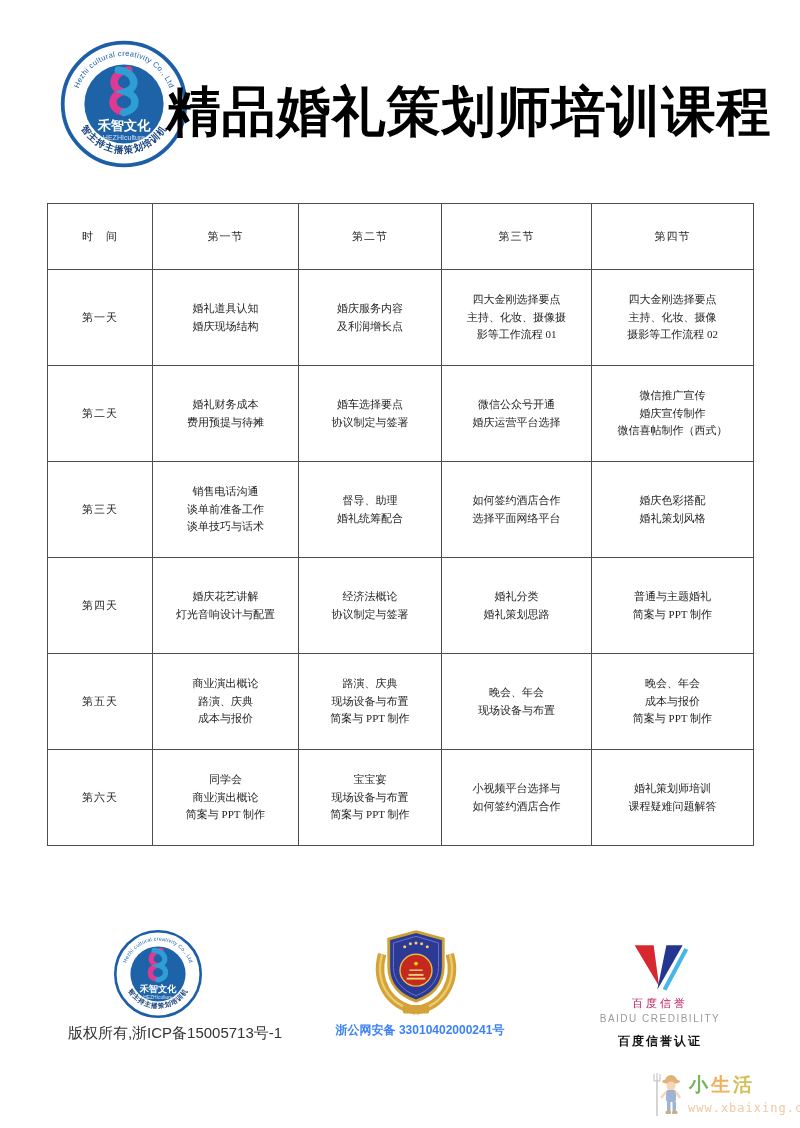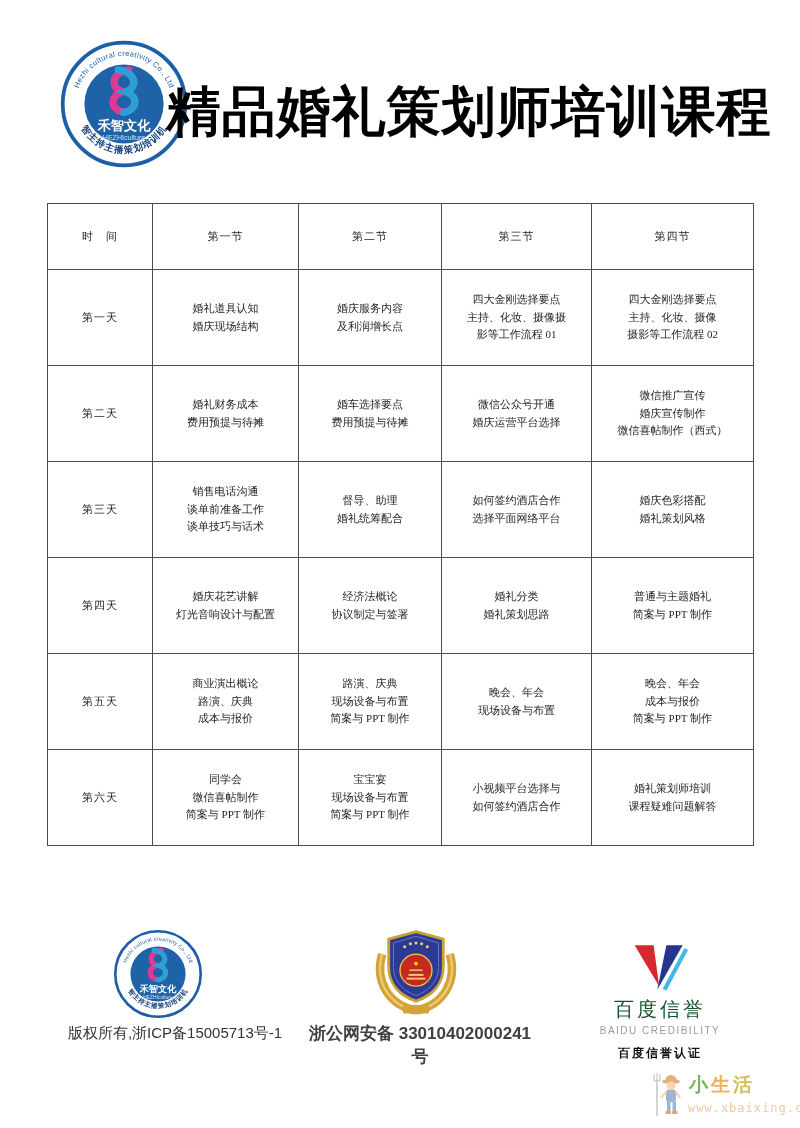--- a/index.html
+++ b/index.html
@@ -22,25 +22,25 @@
   table.course thead tr{height:66px;}
   table.course tbody tr{height:96px;}
   td.day{padding-bottom:28px;letter-spacing:1px;}
   th.hdr{letter-spacing:1px;}
 
   
   .icp-caption{position:absolute;left:55px;top:1024px;width:240px;text-align:center;
       font-family:"Liberation Sans","DejaVu Sans",sans-serif;font-size:15px;color:#333;}
   .police-badge{position:absolute;left:368px;top:926px;width:96px;height:94px;}
   .police-caption{position:absolute;left:305px;top:1022px;width:230px;text-align:center;
-      font-family:"Liberation Sans","DejaVu Sans",sans-serif;font-size:17px;font-weight:700;color:#404040;}
+      font-family:"Liberation Sans","DejaVu Sans",sans-serif;font-size:12px;font-weight:700;color:#3b82f6;}
   .baidu-block{position:absolute;left:585px;top:942px;width:150px;text-align:center;
       font-family:"Liberation Sans","DejaVu Sans",sans-serif;}
   .baidu-v{width:58px;height:52px;display:block;margin:0 auto;}
-  .baidu-cn{font-size:20px;color:#14532d;letter-spacing:3px;margin-top:2px;}
+  .baidu-cn{font-size:11px;color:#be185d;letter-spacing:3px;margin-top:2px;}
   .baidu-en{font-size:10px;color:#9a9a9a;letter-spacing:1.5px;margin-top:2px;}
   .baidu-caption{font-size:12px;font-weight:700;color:#111;letter-spacing:2px;margin-top:9px;}
 
   
   .watermark{position:absolute;left:652px;top:1070px;width:145px;height:54px;opacity:.85;}
   .wm-icon{position:absolute;left:0;top:2px;width:34px;height:50px;}
   .wm-brand{position:absolute;left:37px;top:2px;font-size:19px;font-weight:700;letter-spacing:3px;
       font-family:"Liberation Sans","DejaVu Sans",sans-serif;white-space:nowrap;}
   .wm-c1{color:#5fa53f;} .wm-c2{color:#f0a03c;} .wm-c3{color:#cdb23a;}
   .wm-url{position:absolute;left:36px;top:31px;font-size:12px;letter-spacing:1px;color:#eebf94;
@@ -99,21 +99,21 @@
 影等工作流程 01</td>
         <td>四大金刚选择要点
 主持、化妆、摄像
 摄影等工作流程 02</td>
       </tr>
       <tr>
         <td class="day">第二天</td>
         <td>婚礼财务成本
 费用预提与待摊</td>
         <td>婚车选择要点
-费用预提与待摊</td>
+协议制定与签署</td>
         <td>微信公众号开通
 婚庆运营平台选择</td>
         <td>微信推广宣传
 婚庆宣传制作
 微信喜帖制作（西式）</td>
       </tr>
       <tr>
         <td class="day">第三天</td>
         <td>销售电话沟通
 谈单前准备工作
@@ -146,21 +146,21 @@
 简案与 PPT 制作</td>
         <td>晚会、年会
 现场设备与布置</td>
         <td>晚会、年会
 成本与报价
 简案与 PPT 制作</td>
       </tr>
       <tr>
         <td class="day">第六天</td>
         <td>同学会
-微信喜帖制作
+商业演出概论
 简案与 PPT 制作</td>
         <td>宝宝宴
 现场设备与布置
 简案与 PPT 制作</td>
         <td>小视频平台选择与
 如何签约酒店合作</td>
         <td>婚礼策划师培训
 课程疑难问题解答</td>
       </tr>
     </tbody>

